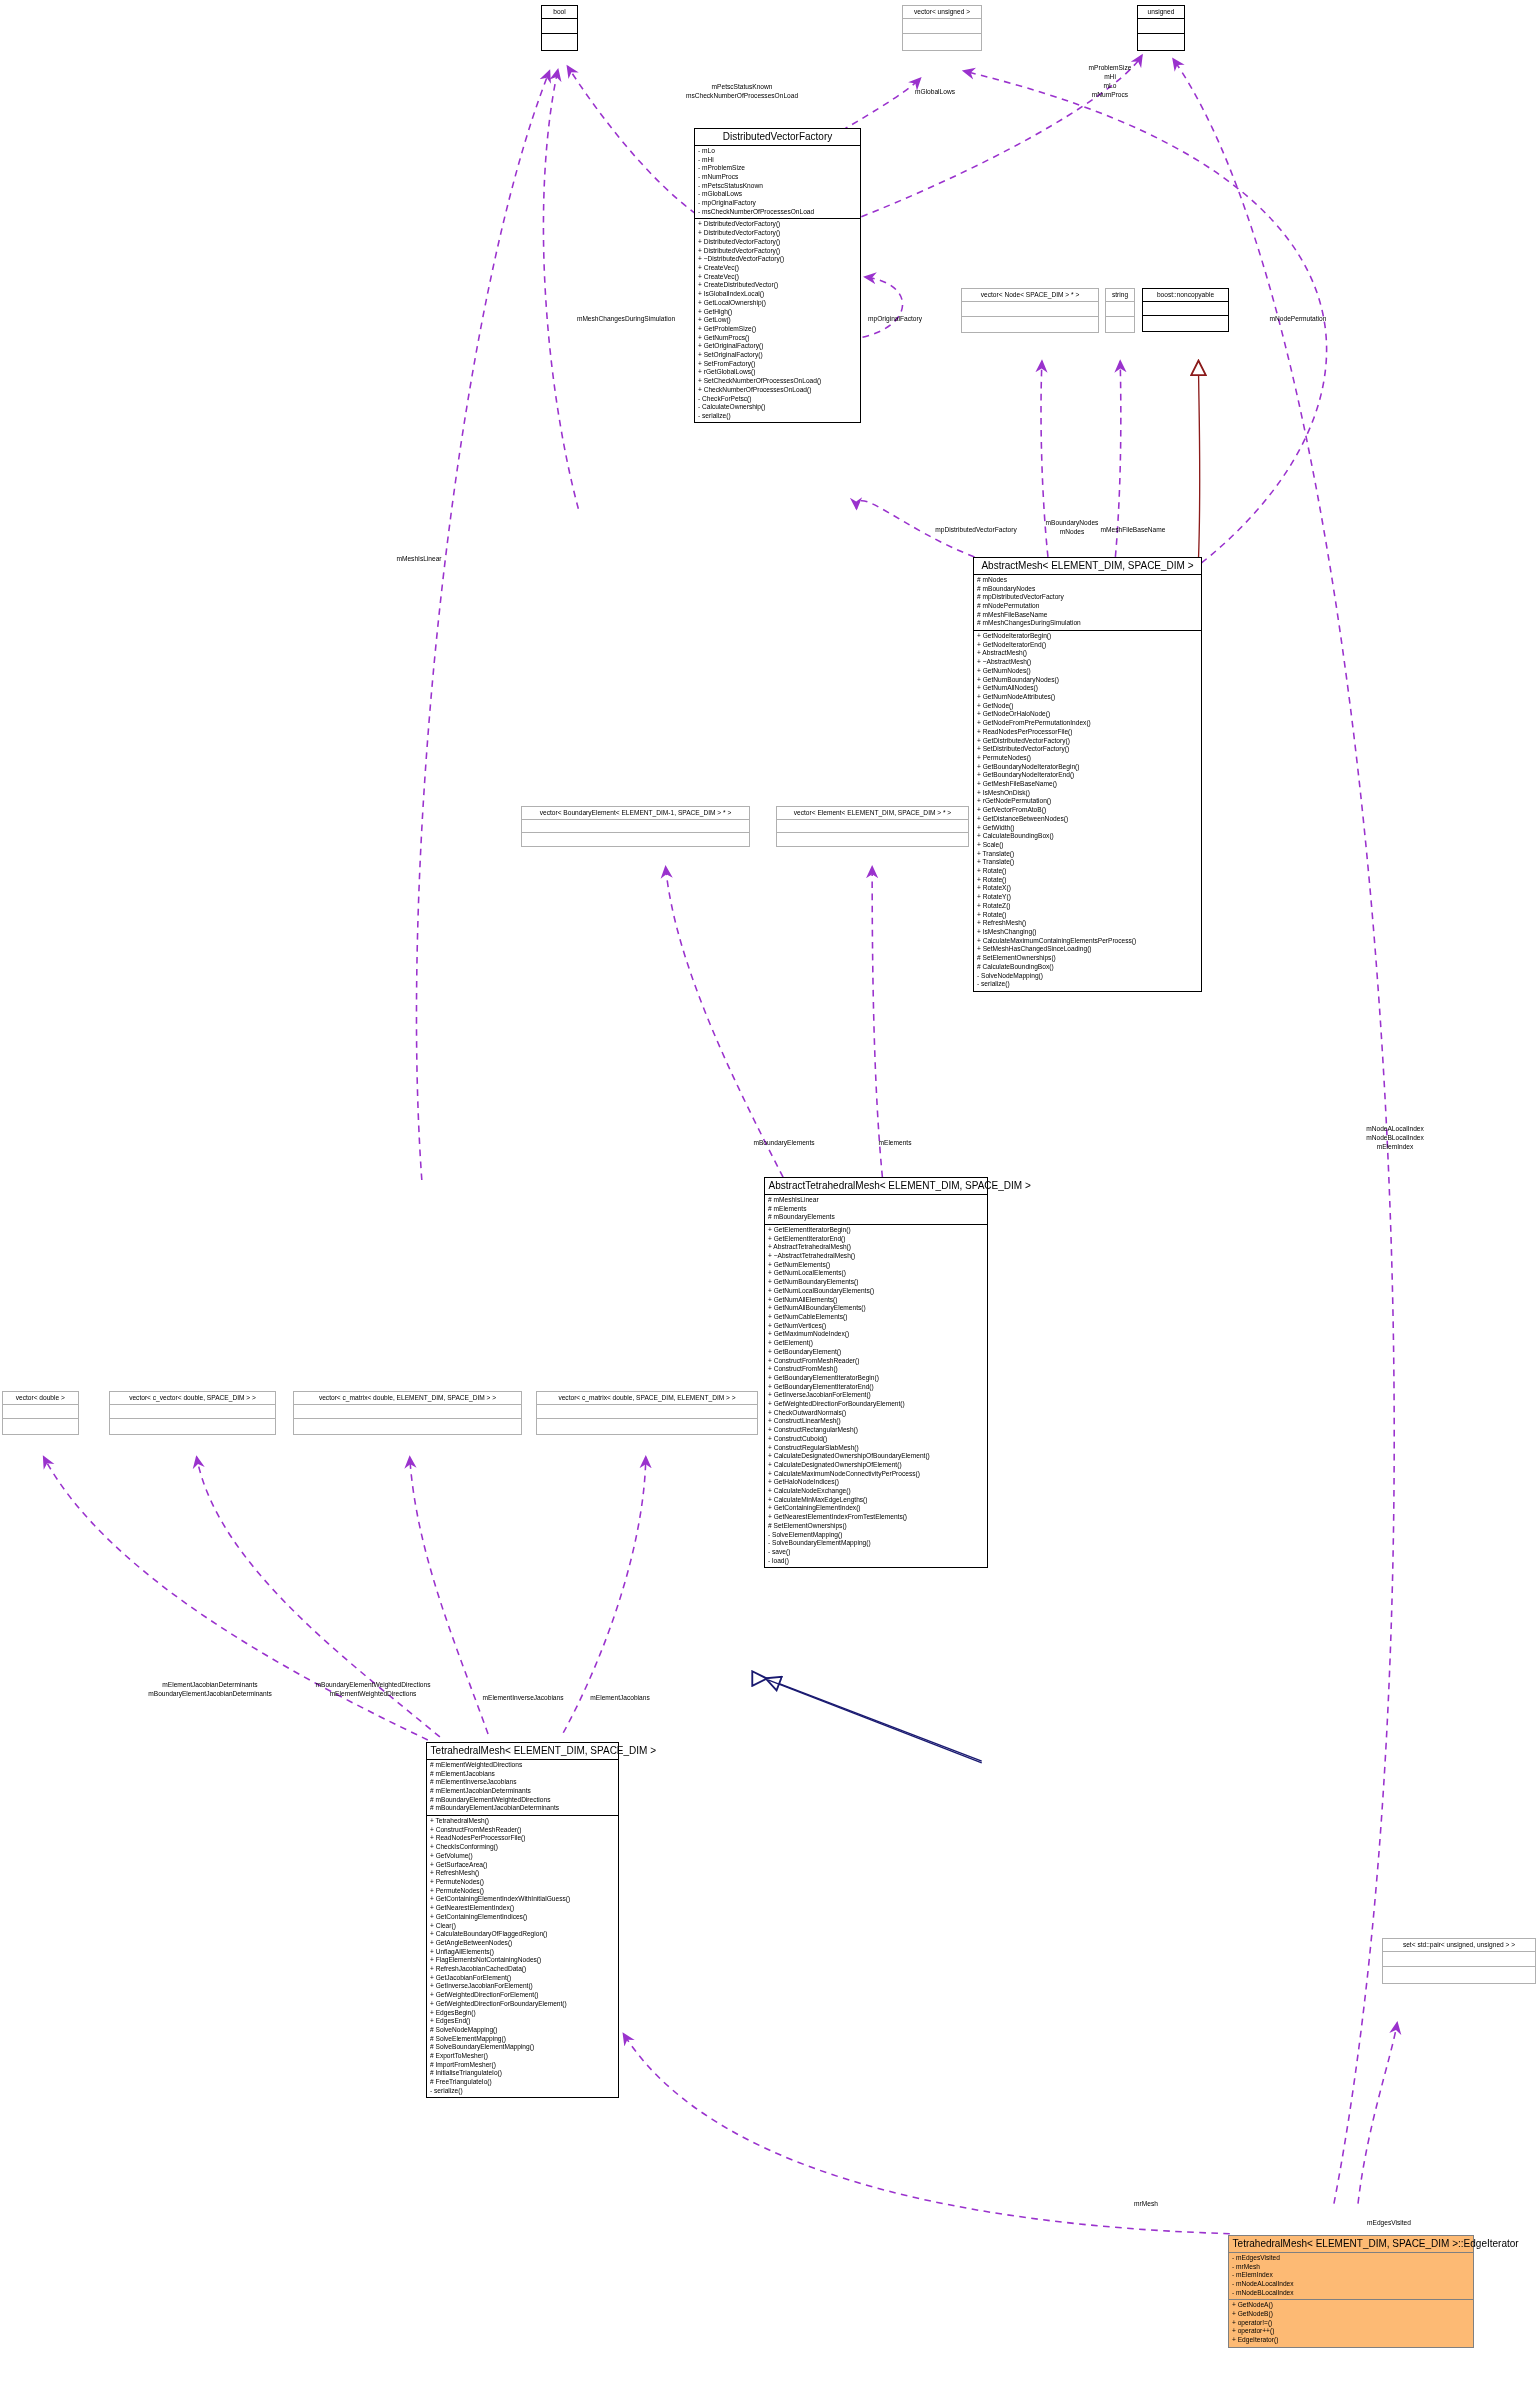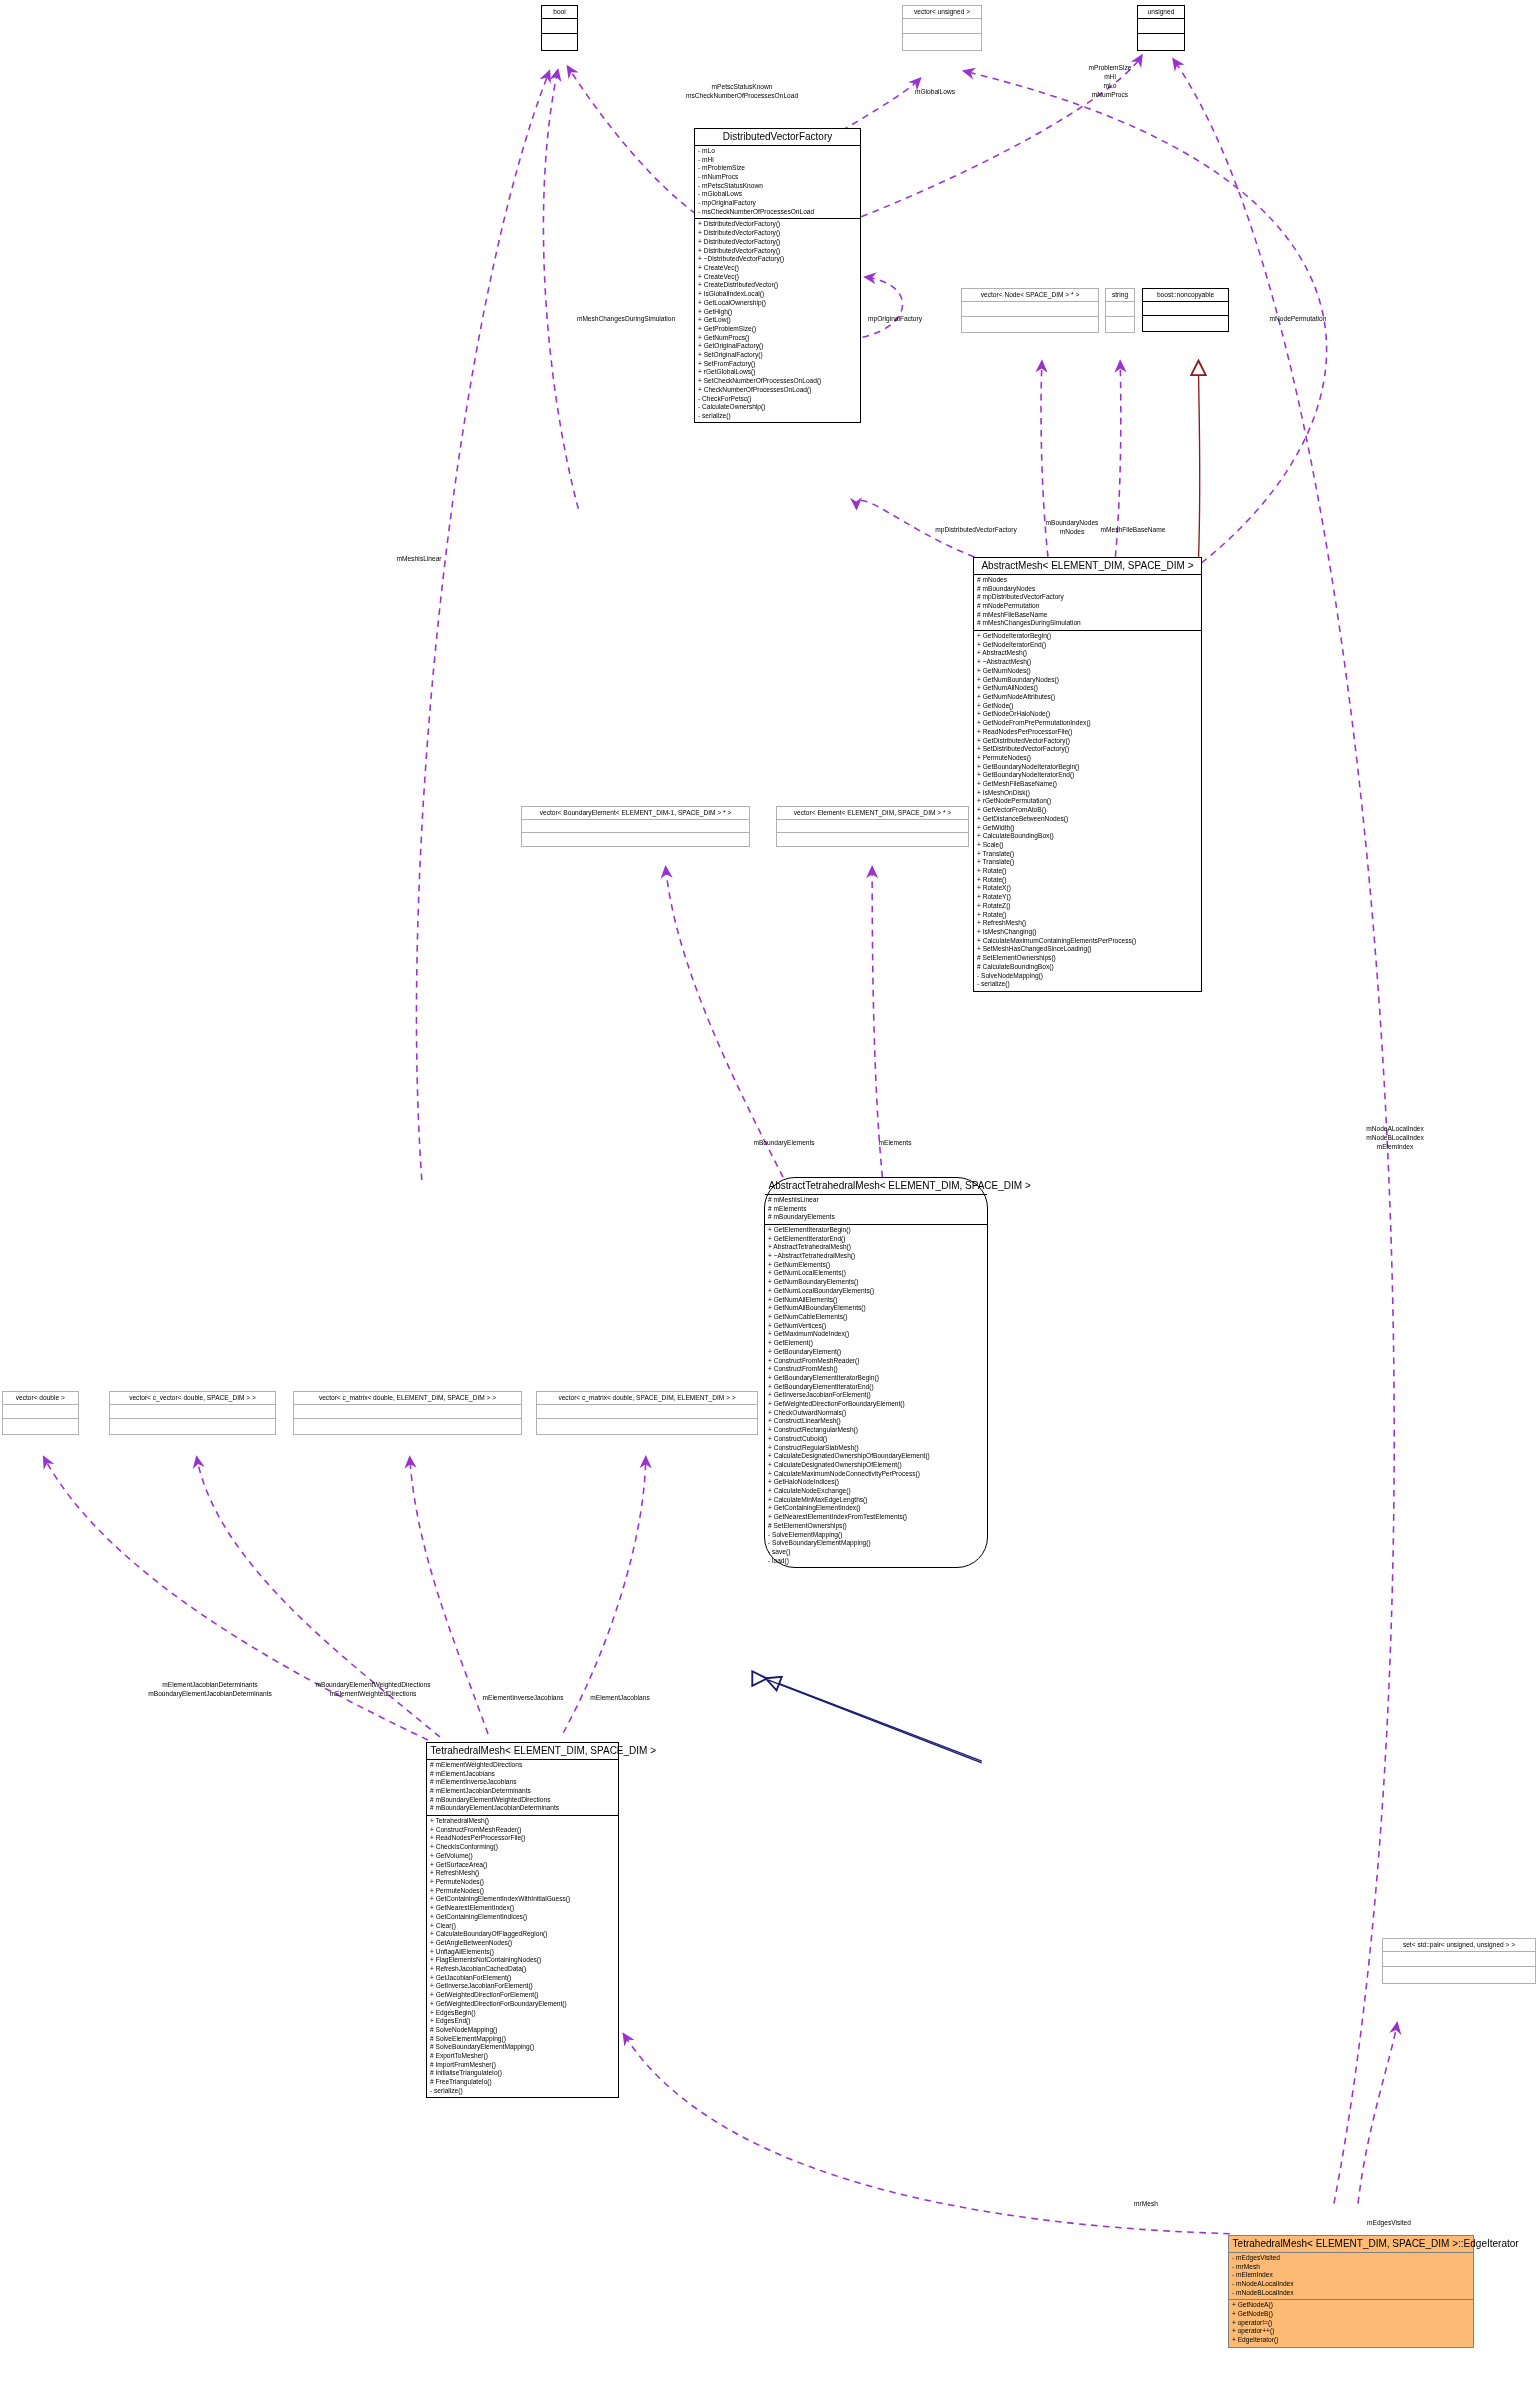--- a/index.html
+++ b/index.html
@@ -276,21 +276,21 @@
     <div class="compartment" style="height:13.2px"></div>
     <div class="compartment last" style="height:13.2px"></div>
   </div>
 
   <div class="node tiny" style="left:776px; top:806px; width:193px;">
     <div class="title">vector&lt; Element&lt; ELEMENT_DIM, SPACE_DIM &gt; * &gt;</div>
     <div class="compartment" style="height:13.2px"></div>
     <div class="compartment last" style="height:13.2px"></div>
   </div>
 
-  <div class="node key mid" style="left:764px; top:1177px; width:224px;border-radius:31px;">
+  <div class="node key mid" style="left:764px; top:1177px; width:224px;">
     <div class="title">AbstractTetrahedralMesh&lt; ELEMENT_DIM, SPACE_DIM &gt;</div>
     <div class="compartment">
       <div class="row"># mMeshIsLinear</div>
       <div class="row"># mElements</div>
       <div class="row"># mBoundaryElements</div>
     </div>
     <div class="compartment last">
       <div class="row">+ GetElementIteratorBegin()</div>
       <div class="row">+ GetElementIteratorEnd()</div>
       <div class="row">+ AbstractTetrahedralMesh()</div>

